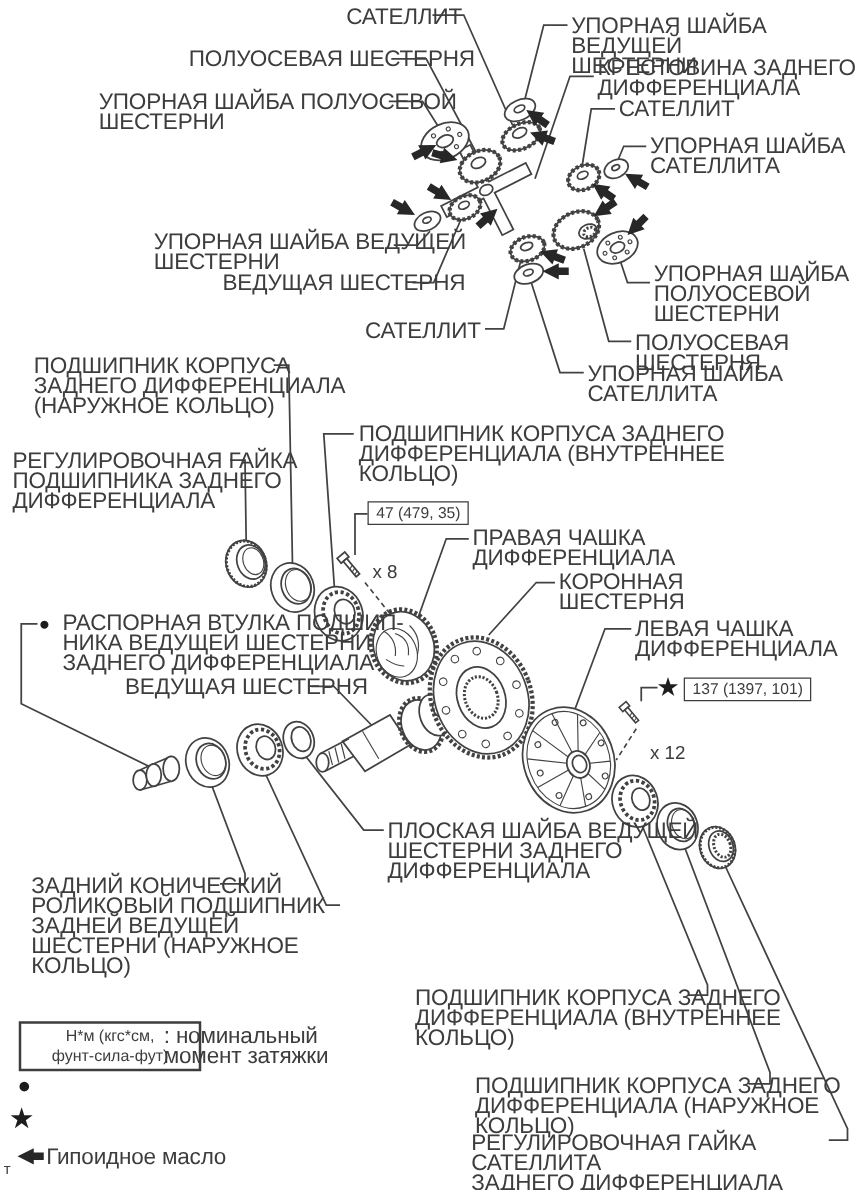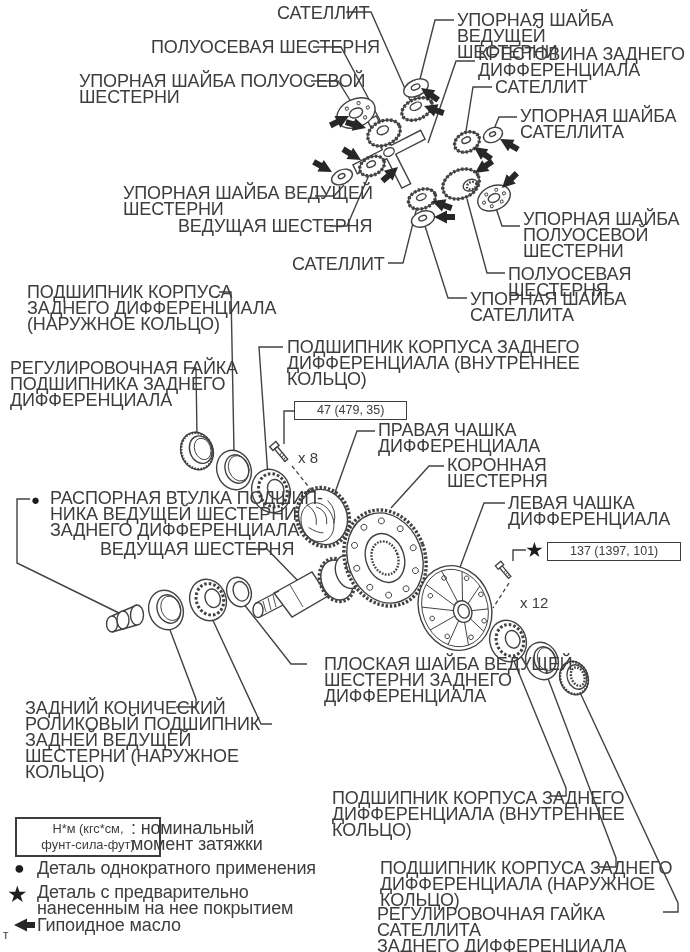--- a/index.html
+++ b/index.html
@@ -2,21 +2,21 @@
 <html><head>
 <meta charset="utf-8">
 <style>
   html,body{margin:0;padding:0;background:#fff;}
   .stage{position:relative;width:690px;height:952px;background:#fff;overflow:hidden;
          font-family:"Liberation Sans",sans-serif;color:#3d3d3d;}
   .stage svg{position:absolute;left:0;top:0;}
   .lbl{position:absolute;font-size:18px;line-height:16px;letter-spacing:-0.15px;
        white-space:pre-line;color:#3d3d3d;}
   .tbox{position:absolute;border:1.7px solid #3d3d3d;background:#fff;font-size:12.5px;
-        line-height:15px;padding:1px 22px;color:#3d3d3d;white-space:nowrap;}
+        line-height:15px;padding:1px 6px;color:#3d3d3d;white-space:nowrap;}
   .cnt{position:absolute;font-size:15px;color:#3d3d3d;}
   .glyph{position:absolute;color:#1d1d1d;}
   .legendbox{position:absolute;left:15px;top:817px;width:102px;border:2px solid #3d3d3d;
         padding:2px 20px;font-size:12.8px;line-height:16px;white-space:pre-line;color:#3d3d3d;text-align:center;}
   .corner{position:absolute;left:3px;top:928px;font-size:12px;color:#3d3d3d;}
   
   .ln{fill:none;stroke:#424242;stroke-width:1.4;}
   .pt{fill:#fff;stroke:#424242;stroke-width:1.4;}
   .thin{fill:none;stroke:#424242;stroke-width:0.9;}
   .teeth{fill:none;stroke:#424242;stroke-width:3.4;stroke-dasharray:2.4 1.8;}
@@ -327,21 +327,21 @@
 ДИФФЕРЕНЦИАЛА</div>
 <div class="lbl" style="left:447px;top:457px">КОРОННАЯ
 ШЕСТЕРНЯ</div>
 <div class="lbl" style="left:508px;top:495px">ЛЕВАЯ ЧАШКА
 ДИФФЕРЕНЦИАЛА</div>
 <div class="glyph" style="left:31px;top:491px;font-size:15px">●</div>
 <div class="lbl" style="left:50px;top:490px">РАСПОРНАЯ ВТУЛКА ПОДШИП-
 НИКА ВЕДУЩЕЙ ШЕСТЕРНИ
 ЗАДНЕГО ДИФФЕРЕНЦИАЛА</div>
 <div class="lbl" style="left:100px;top:541px">ВЕДУЩАЯ ШЕСТЕРНЯ</div>
-<div class="lbl" style="left:324px;top:656px">ПЛОСКАЯ ШАЙБА ВЕДУЩЕЙ
+<div class="lbl" style="left:310px;top:656px">ПЛОСКАЯ ШАЙБА ВЕДУЩЕЙ
 ШЕСТЕРНИ ЗАДНЕГО
 ДИФФЕРЕНЦИАЛА</div>
 <div class="lbl" style="left:25px;top:700px">ЗАДНИЙ КОНИЧЕСКИЙ
 РОЛИКОВЫЙ ПОДШИПНИК
 ЗАДНЕЙ ВЕДУЩЕЙ
 ШЕСТЕРНИ (НАРУЖНОЕ
 КОЛЬЦО)</div>
 <div class="lbl" style="left:332px;top:790px">ПОДШИПНИК КОРПУСА ЗАДНЕГО
 ДИФФЕРЕНЦИАЛА (ВНУТРЕННЕЕ
 КОЛЬЦО)</div>
@@ -355,20 +355,17 @@
 <div class="cnt" style="left:298px;top:449px">x 8</div>
 <div class="glyph" style="left:525px;top:538px;font-size:21px">★</div>
 <div class="tbox" style="left:547px;top:542px">137 (1397, 101)</div>
 <div class="cnt" style="left:520px;top:594px">x 12</div>
 
 <div class="legendbox">Н*м (кгс*см,
 фунт-сила-фут)</div>
 <div class="lbl" style="left:131px;top:820px">: номинальный
 момент затяжки</div>
 <div class="glyph" style="left:14px;top:858px;font-size:18px">●</div>
-<div class="lbl" style="left:37px;top:860px">Деталь однократного применения</div>
 <div class="glyph" style="left:7px;top:881px;font-size:23px">★</div>
-<div class="lbl" style="left:37px;top:884px">Деталь с предварительно
-нанесенным на нее покрытием</div>
 <div class="lbl" style="left:37px;top:917px">Гипоидное масло</div>
 <div class="corner">т</div>
 
 </div>
 
 </body></html>

